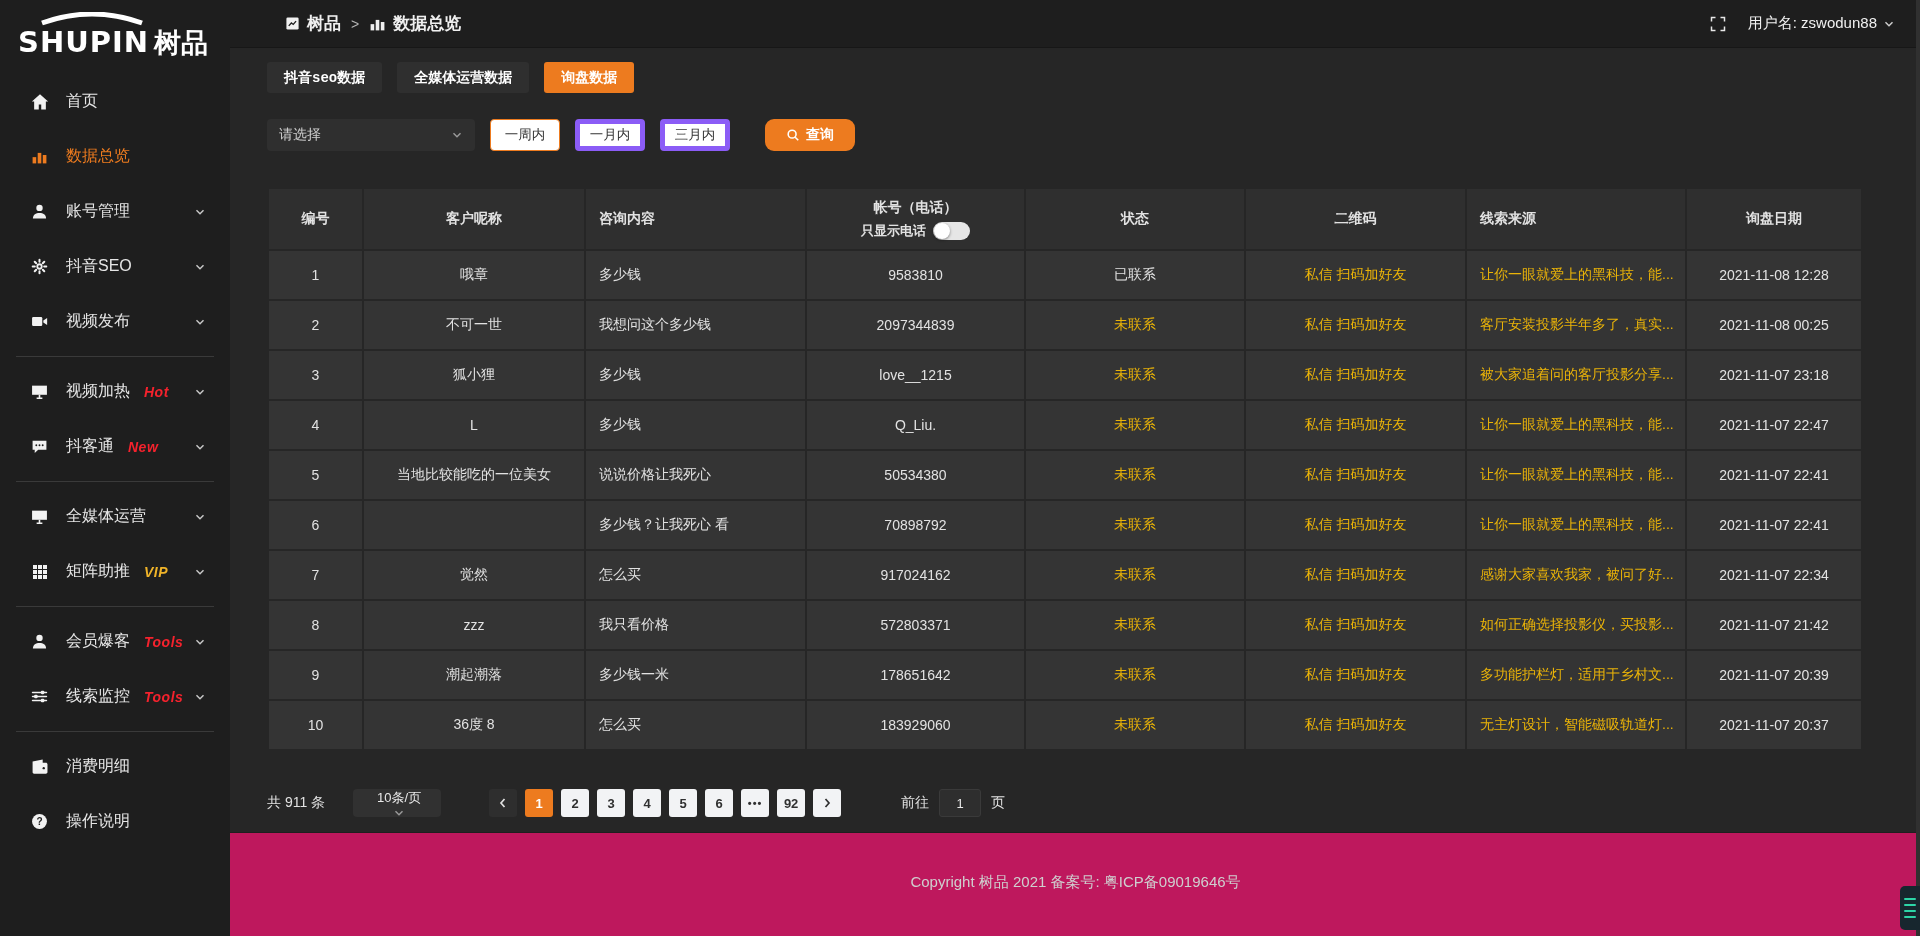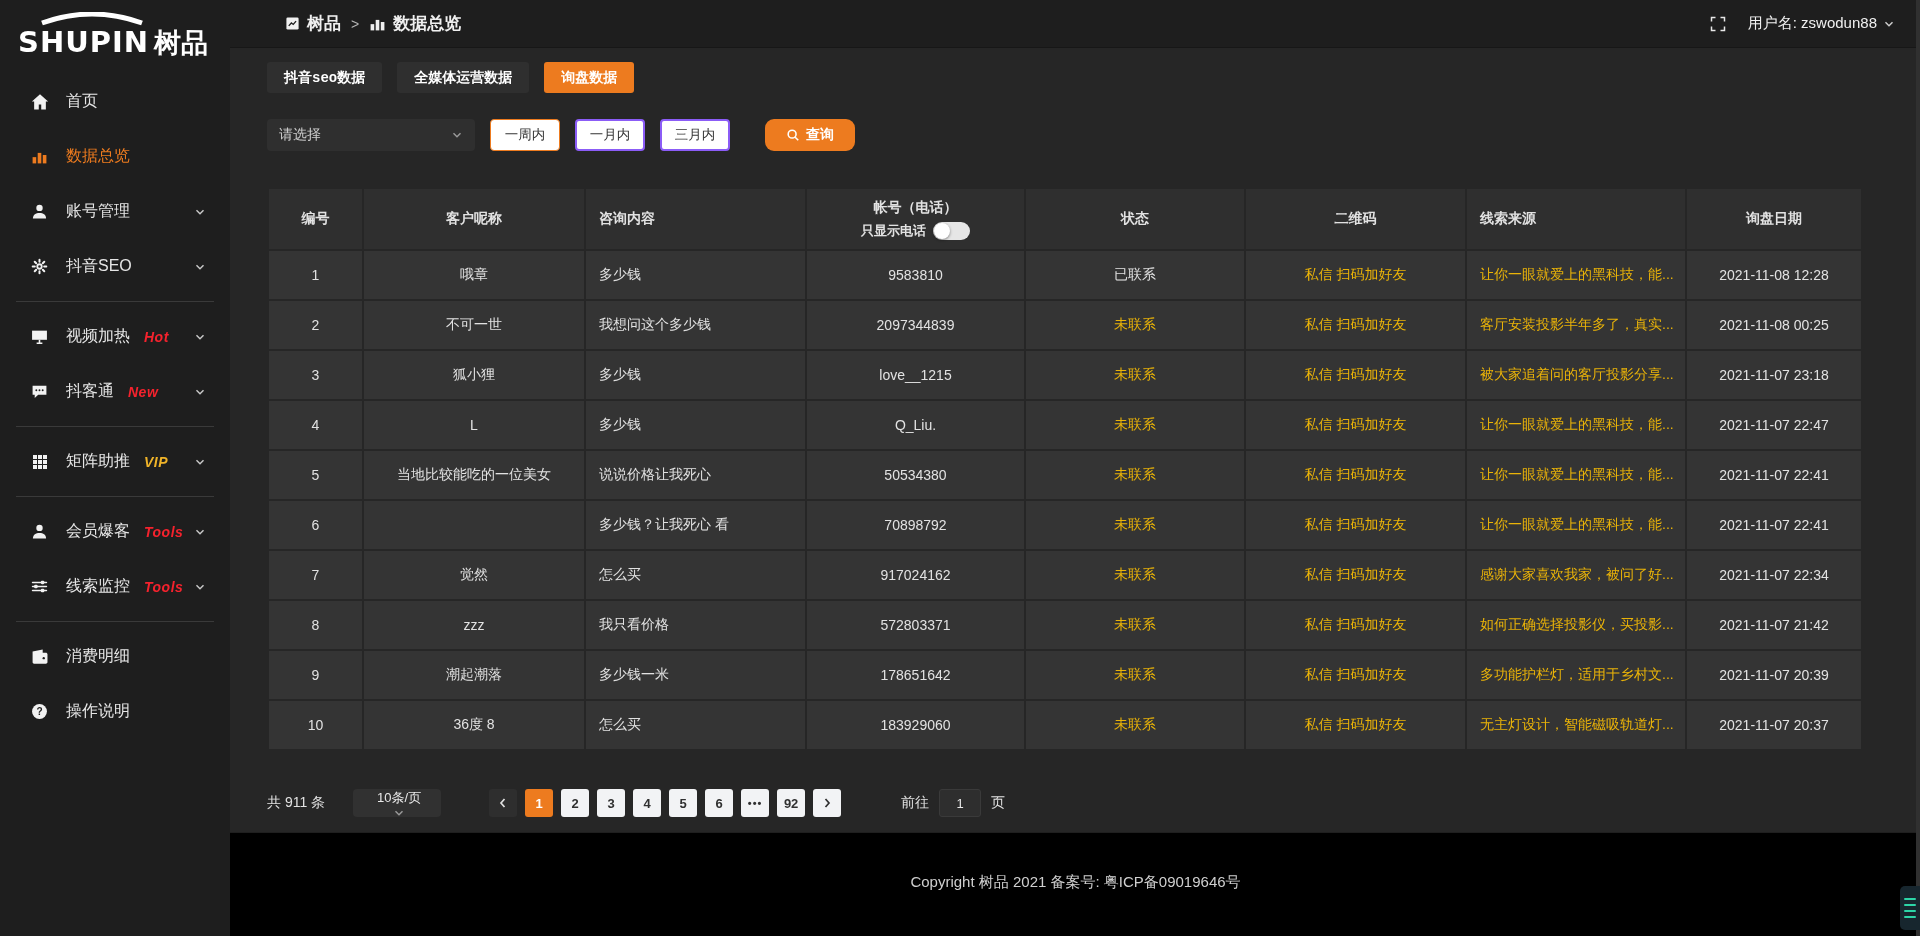--- a/index.html
+++ b/index.html
@@ -36,21 +36,21 @@
 
   .tabs { display:flex; gap:15px;font-family:Liberation Mono, monospace; }
   .tab { height:31px; padding:0 17px; background:#2f2f2f; color:#ffffff; border:none; border-radius:3px;
          font-size:14px; font-weight:bold; font-family:inherit; cursor:pointer; }
   .tab.active { background:#ED7B1F; }
 
   .filters { display:flex; align-items:center; margin-top:26px; }
   .select { width:208px; height:32px; background:#2f2f2f; border-radius:4px; display:flex; align-items:center;
             justify-content:space-between; padding:0 12px; font-size:14px; color:#cfcfcf; cursor:pointer; }
   .select .caret { display:flex; color:#9a9a9a; }
-  .range-btn { width:70px; height:32px; margin-left:15px; background:#ffffff; border:2px solid #8b5cf6; border-radius:4px;
+  .range-btn { width:70px; height:32px; margin-left:15px; background:#ffffff; border:5px solid #8b5cf6; border-radius:4px;
                color:#333; font-size:13.5px; font-family:inherit; cursor:pointer; }
   .range-btn.selected { border:1px solid #ED7B1F; }
   .search-btn { height:32px; width:90px; margin-left:35px; background:#ED7B1F; color:#fff; border:none; border-radius:9px;
                 font-size:14px; font-weight:bold; font-family:inherit; display:flex; align-items:center; justify-content:center; gap:6px; cursor:pointer; }
 
   
   table { width:100%; margin-top:36px; border-collapse:collapse; table-layout:fixed; }
   th, td { border:2px solid #262626; background:#343434; font-size:14px; color:#e2e2e2; padding:0 10px; overflow:hidden; }
   th { background:#2f2f2f; height:62px; font-weight:bold; }
   td { height:50px; text-align:center; }
@@ -74,21 +74,21 @@
             font-size:13px; font-weight:bold; font-family:inherit; cursor:pointer; display:inline-flex; align-items:center; justify-content:center; }
   .pg-btn.prev { background:#2e2e2e; color:#e0e0e0; }
   .pg-btn.active { background:#ED7B1F; color:#fff; }
   .pg-btn.dots { letter-spacing:1px; font-size:11px; }
   .pg-pages { display:flex; }
   .goto { display:flex; align-items:center; gap:10px; margin-left:52px; }
   .goto input { width:42px; height:28px; background:#2e2e2e; border:1px solid #3a3a3a; border-radius:3px; color:#e8e8e8;
                 text-align:center; font-size:13px; font-family:inherit; }
 
   
-  .footer { height:104px; min-height:104px; background:#000000; border-top:1px solid #1f1f1f;
+  .footer { height:104px; min-height:104px; background:#be185d; border-top:1px solid #1f1f1f;
             display:flex; justify-content:center; padding-top:40px; font-size:15px; color:#cfcfcf; }
 
   
   .scroll-strip { position:fixed; right:0; top:0; width:4px; height:100%; background:#303030; }
   .float-widget { position:fixed; right:0; bottom:6px; width:20px; height:44px; background:#17262e;
                   border-radius:5px 0 0 5px; display:flex; flex-direction:column; justify-content:center; gap:4px; padding-left:4px; }
   .float-widget i { display:block; width:12px; height:2px; background:#2dd4a7; border-radius:1px; }
 </style>
 </head>
 <body>
@@ -143,20 +143,34 @@
               <path stroke-width="1.9" stroke-linecap="round" d="M8 1.6v2M8 12.4v2M1.6 8h2M12.4 8h2M3.5 3.5l1.4 1.4M11.1 11.1l1.4 1.4M12.5 3.5l-1.4 1.4M4.9 11.1l-1.4 1.4"></path>
             </svg>
           </span>
           <span class="lbl">抖音SEO</span>
           <span class="arrow">
             <svg viewBox="0 0 12 12" width="12" height="12" fill="none" stroke="currentColor" stroke-width="1.4">
               <path d="M2.5 4.2L6 7.8l3.5-3.6"></path>
             </svg>
           </span>
         </div>
+        <div class="side-item">
+          <span class="icon">
+            <svg viewBox="0 0 16 16" width="17" height="17" fill="currentColor">
+              <rect x="1" y="3.8" width="9.6" height="8.4" rx="1.2"></rect>
+              <path d="M11.6 7l3.6-2.4v6.8L11.6 9z"></path>
+            </svg>
+          </span>
+          <span class="lbl">视频发布</span>
+          <span class="arrow">
+            <svg viewBox="0 0 12 12" width="12" height="12" fill="none" stroke="currentColor" stroke-width="1.4">
+              <path d="M2.5 4.2L6 7.8l3.5-3.6"></path>
+            </svg>
+          </span>
+        </div>
         <div class="side-divider"></div>
         <div class="side-item">
           <span class="icon">
             <svg viewBox="0 0 16 16" width="17" height="17" fill="currentColor">
               <path d="M1 2.5h14v8.6H1z"></path>
               <path d="M5.3 14.3h5.4M8 11.1v3.2" stroke="currentColor" stroke-width="1.5" fill="none"></path>
             </svg>
           </span>
           <span class="lbl">视频加热</span>
           <span class="badge" style="color:#f5222d">Hot</span>
@@ -179,20 +193,34 @@
           </span>
           <span class="lbl">抖客通</span>
           <span class="badge" style="color:#f5222d">New</span>
           <span class="arrow">
             <svg viewBox="0 0 12 12" width="12" height="12" fill="none" stroke="currentColor" stroke-width="1.4">
               <path d="M2.5 4.2L6 7.8l3.5-3.6"></path>
             </svg>
           </span>
         </div>
         <div class="side-divider"></div>
+        <div class="side-item">
+          <span class="icon">
+            <svg viewBox="0 0 16 16" width="17" height="17" fill="currentColor">
+              <path d="M1 2.5h14v8.6H1z"></path>
+              <path d="M5.3 14.3h5.4M8 11.1v3.2" stroke="currentColor" stroke-width="1.5" fill="none"></path>
+            </svg>
+          </span>
+          <span class="lbl">全媒体运营</span>
+          <span class="arrow">
+            <svg viewBox="0 0 12 12" width="12" height="12" fill="none" stroke="currentColor" stroke-width="1.4">
+              <path d="M2.5 4.2L6 7.8l3.5-3.6"></path>
+            </svg>
+          </span>
+        </div>
         <div class="side-item">
           <span class="icon">
             <svg viewBox="0 0 16 16" width="16" height="16" fill="currentColor">
               <rect x="1" y="1" width="4" height="4"></rect>
               <rect x="6" y="1" width="4" height="4"></rect>
               <rect x="11" y="1" width="4" height="4"></rect>
               <rect x="1" y="6" width="4" height="4"></rect>
               <rect x="6" y="6" width="4" height="4"></rect>
               <rect x="11" y="6" width="4" height="4"></rect>
               <rect x="1" y="11" width="4" height="4"></rect>

